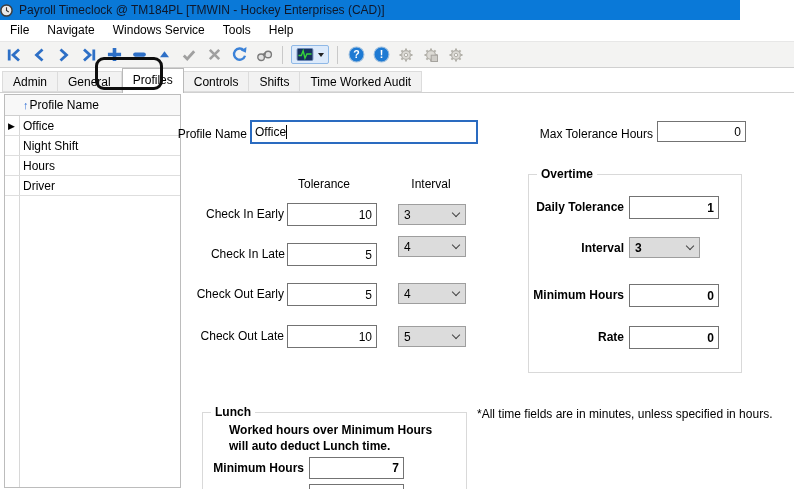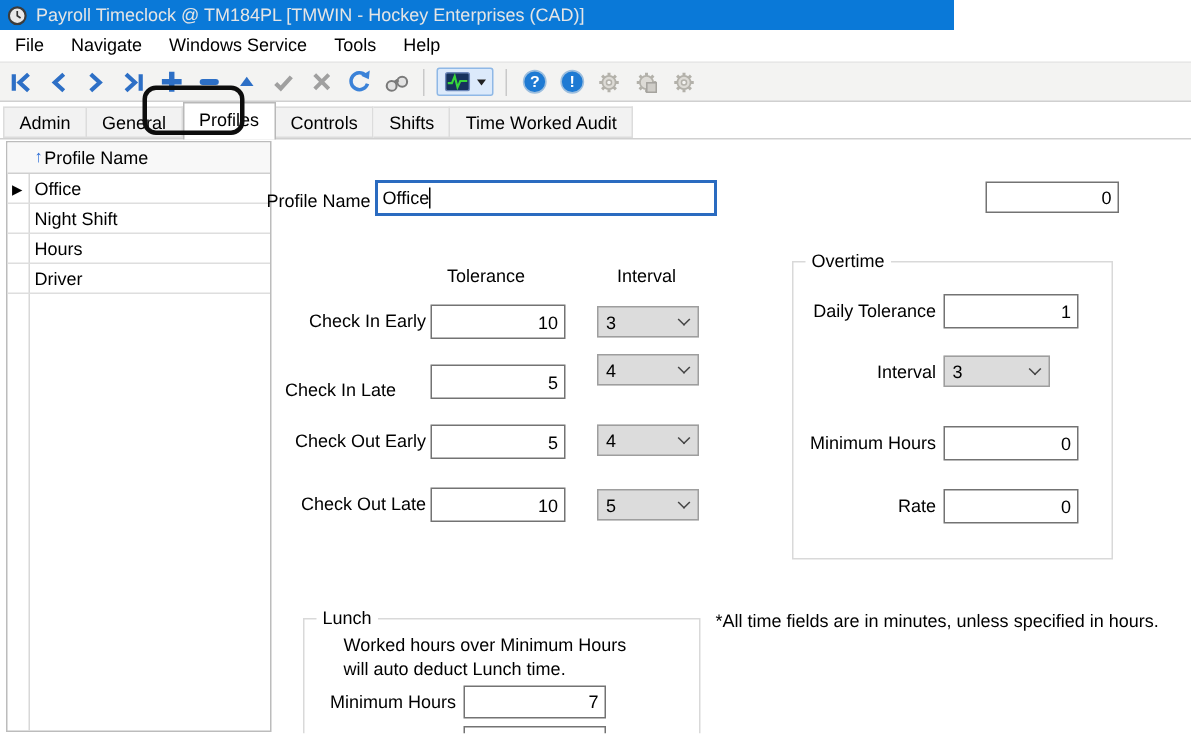--- a/index.html
+++ b/index.html
@@ -3,22 +3,22 @@
 <meta charset="utf-8">
 <style>
   * { box-sizing: border-box; margin: 0; padding: 0; }
   html,body { background:#fff; }
   .screen {
     position: relative; width: 794px; height: 489px; overflow: hidden;
     background: #fff; color: #000;
     font-family: "Liberation Sans", "DejaVu Sans", sans-serif; font-size: 12px;
   }
   
-  .titlebar { position:absolute; left:0; top:0; width:636px; height:20px;
-    background:#0a79d8; color:#e5e5e5; display:flex; align-items:center; padding-left:5px; gap:6px; }
+  .titlebar { position:absolute; left:0; top:0; width:740px; height:20px;
+    background:#0a79d8; color:#0f172a; display:flex; align-items:center; gap:6px; }
   .titlebar .ttl { font-size:12px; white-space:nowrap; }
   
   .menubar { position:absolute; left:0; top:20px; width:794px; height:21px; background:#fff; display:flex; padding-left:1px; }
   .menu-item { padding:0 9px; line-height:21px; cursor:default; }
   
   .toolbar { position:absolute; left:0; top:41px; width:794px; height:27px;
     background:#f3f3f2; border-top:1px solid #e7e7e7; border-bottom:1px solid #d0d0d0;
     display:flex; align-items:center; padding-left:4px; gap:5px; }
   .tbtn { width:20px; height:22px; display:flex; align-items:center; justify-content:center; }
   .tsep { width:1px; height:18px; background:#c9c9c9; margin:0 3px; }
@@ -52,21 +52,21 @@
   .c { text-align:center; }
   .inp { position:absolute; background:#fff; border:1px solid #737373;
     display:flex; align-items:center; justify-content:flex-end; padding:0 4px; }
   .inp-left { justify-content:flex-start; padding:0 3px; }
   .focus { border:2px solid #2a6bc0; }
   .combo { position:absolute; background:#dcdcdc; border:1px solid #9e9e9e;
     display:flex; align-items:center; justify-content:space-between; padding:0 6px 0 5px; }
   .cv { width:6px; height:6px; border-right:1.5px solid #444; border-bottom:1.5px solid #444;
     transform:rotate(45deg); margin-top:-3px; }
   .caret { width:1px; height:14px; background:#000; }
-  .group { position:absolute; border:1px solid #d9d9d9; }
+  .group { position:absolute; border:1px solid #d9d9d9;font-weight:bold; }
   .group-caption { position:absolute; top:-8px; left:8px; background:#fff; padding:0 4px; white-space:nowrap; }
 </style>
 </head>
 <body>
 
 <div class="screen">
 
   <div class="titlebar">
     <svg width="13" height="13" viewBox="0 0 14 14">
       <circle cx="7" cy="7" r="6" fill="#e9e9e9" stroke="#3c3c3c" stroke-width="1.6"></circle>
@@ -224,37 +224,38 @@
     <div class="grid-row" style="top:81px;">
       <span>Driver</span>
     </div>
   </div>
 
   <div class="albl r" style="right:547px; top:127px;">Profile Name</div>
   <div class="inp inp-left focus" style="left:250px; top:120px; width:228px; height:24px;">
     <span>Office</span>
     <span class="caret"></span>
   </div>
+  <div class="albl r" style="right:141px; top:127px;">Max Tolerance Hours</div>
   <div class="inp" style="left:657px; top:121px; width:89px; height:21px;">
     <span>0</span>
   </div>
 
   <div class="albl c" style="left:272px; top:177px; width:104px;">Tolerance</div>
   <div class="albl c" style="left:393px; top:177px; width:76px;">Interval</div>
 
   <div class="albl r" style="right:510px; top:207px;">Check In Early</div>
   <div class="inp" style="left:287px; top:203px; width:90px; height:23px;">
     <span>10</span>
   </div>
   <div class="combo" style="left:398px; top:204px; width:68px; height:21px;">
     <span>3</span>
     <span class="cv"></span>
   </div>
 
-  <div class="albl r" style="right:530px; top:247px;margin-top:6px;">Check In Late</div>
+  <div class="albl r" style="right:509px; top:247px;">Check In Late</div>
   <div class="inp" style="left:287px; top:243px; width:90px; height:23px;">
     <span>5</span>
   </div>
   <div class="combo" style="left:398px; top:236px; width:68px; height:21px;">
     <span>4</span>
     <span class="cv"></span>
   </div>
 
   <div class="albl r" style="right:510px; top:287px;">Check Out Early</div>
   <div class="inp" style="left:287px; top:283px; width:90px; height:23px;">

